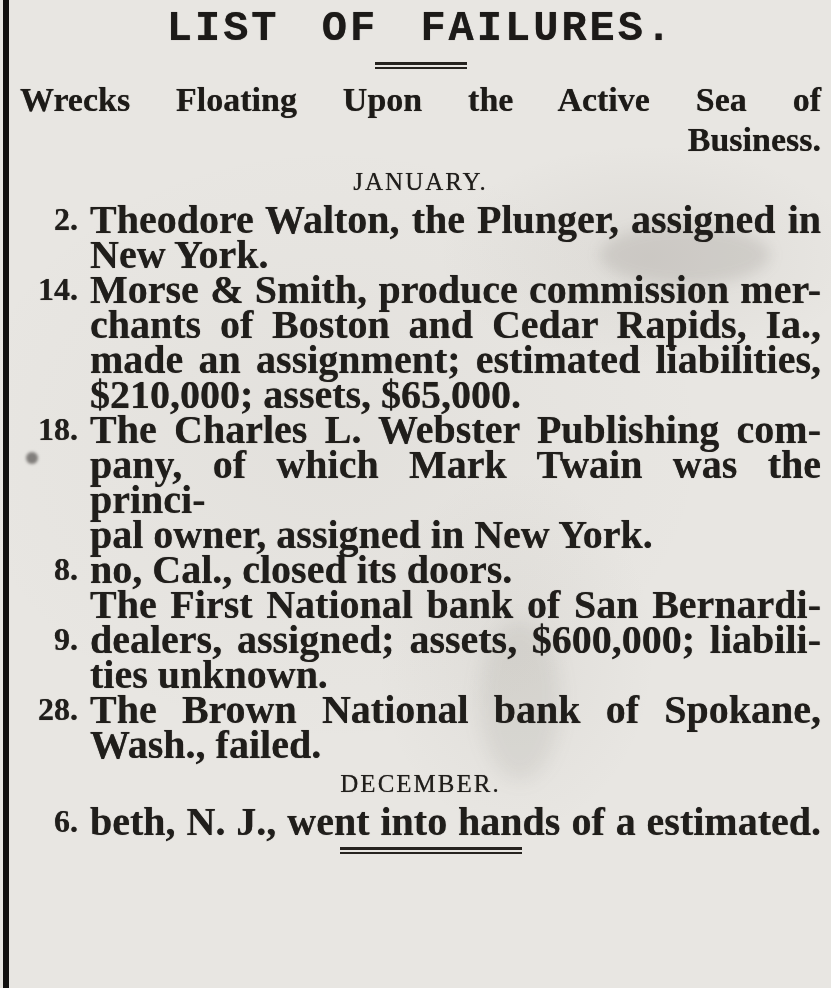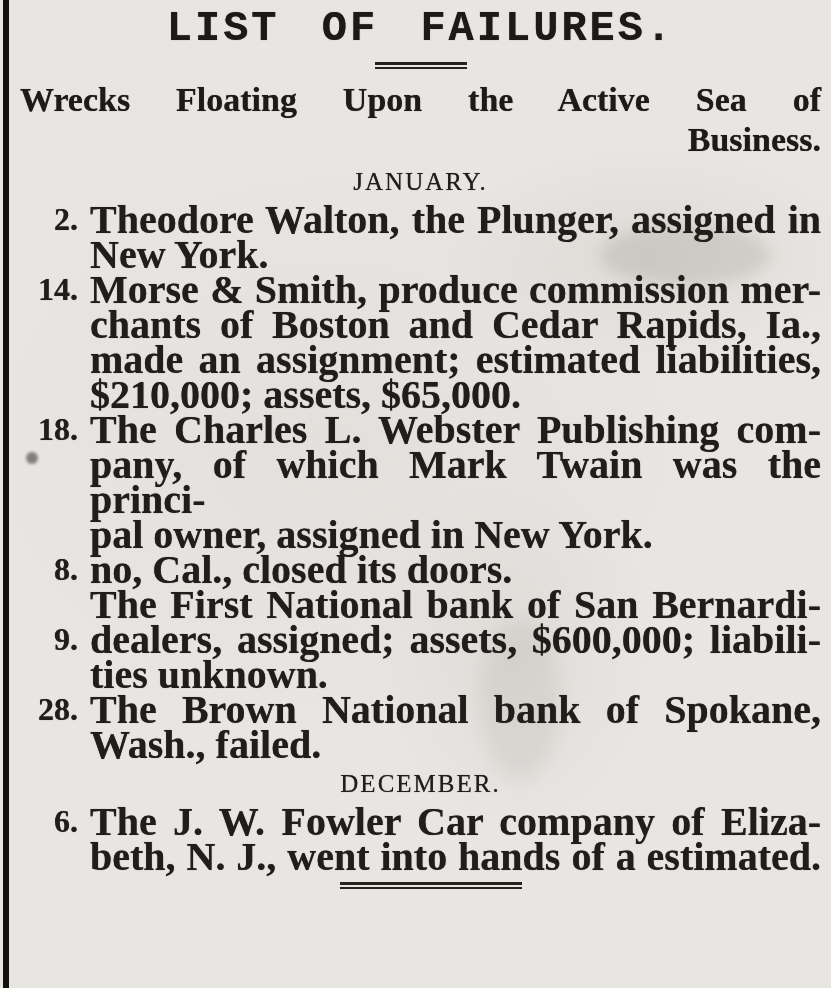--- a/index.html
+++ b/index.html
@@ -175,20 +175,19 @@
       <div class="entry-line">The Brown National bank of Spokane,</div>
       <div class="entry-line short">Wash., failed.</div>
     </div>
   </div>
 
   <div class="month-heading">DECEMBER.</div>
 
   <div class="failure-entry">
     <div class="entry-day">6.</div>
     <div class="entry-body">
-      <div class="entry-line">The J. W. Fowler Car company of Eliza-</div>
       <div class="entry-line">beth, N. J., went into hands of a estimated.</div>
     </div>
   </div>
 
   <div class="bottom-divider"></div>
 
 </div>
 
 </body></html>

